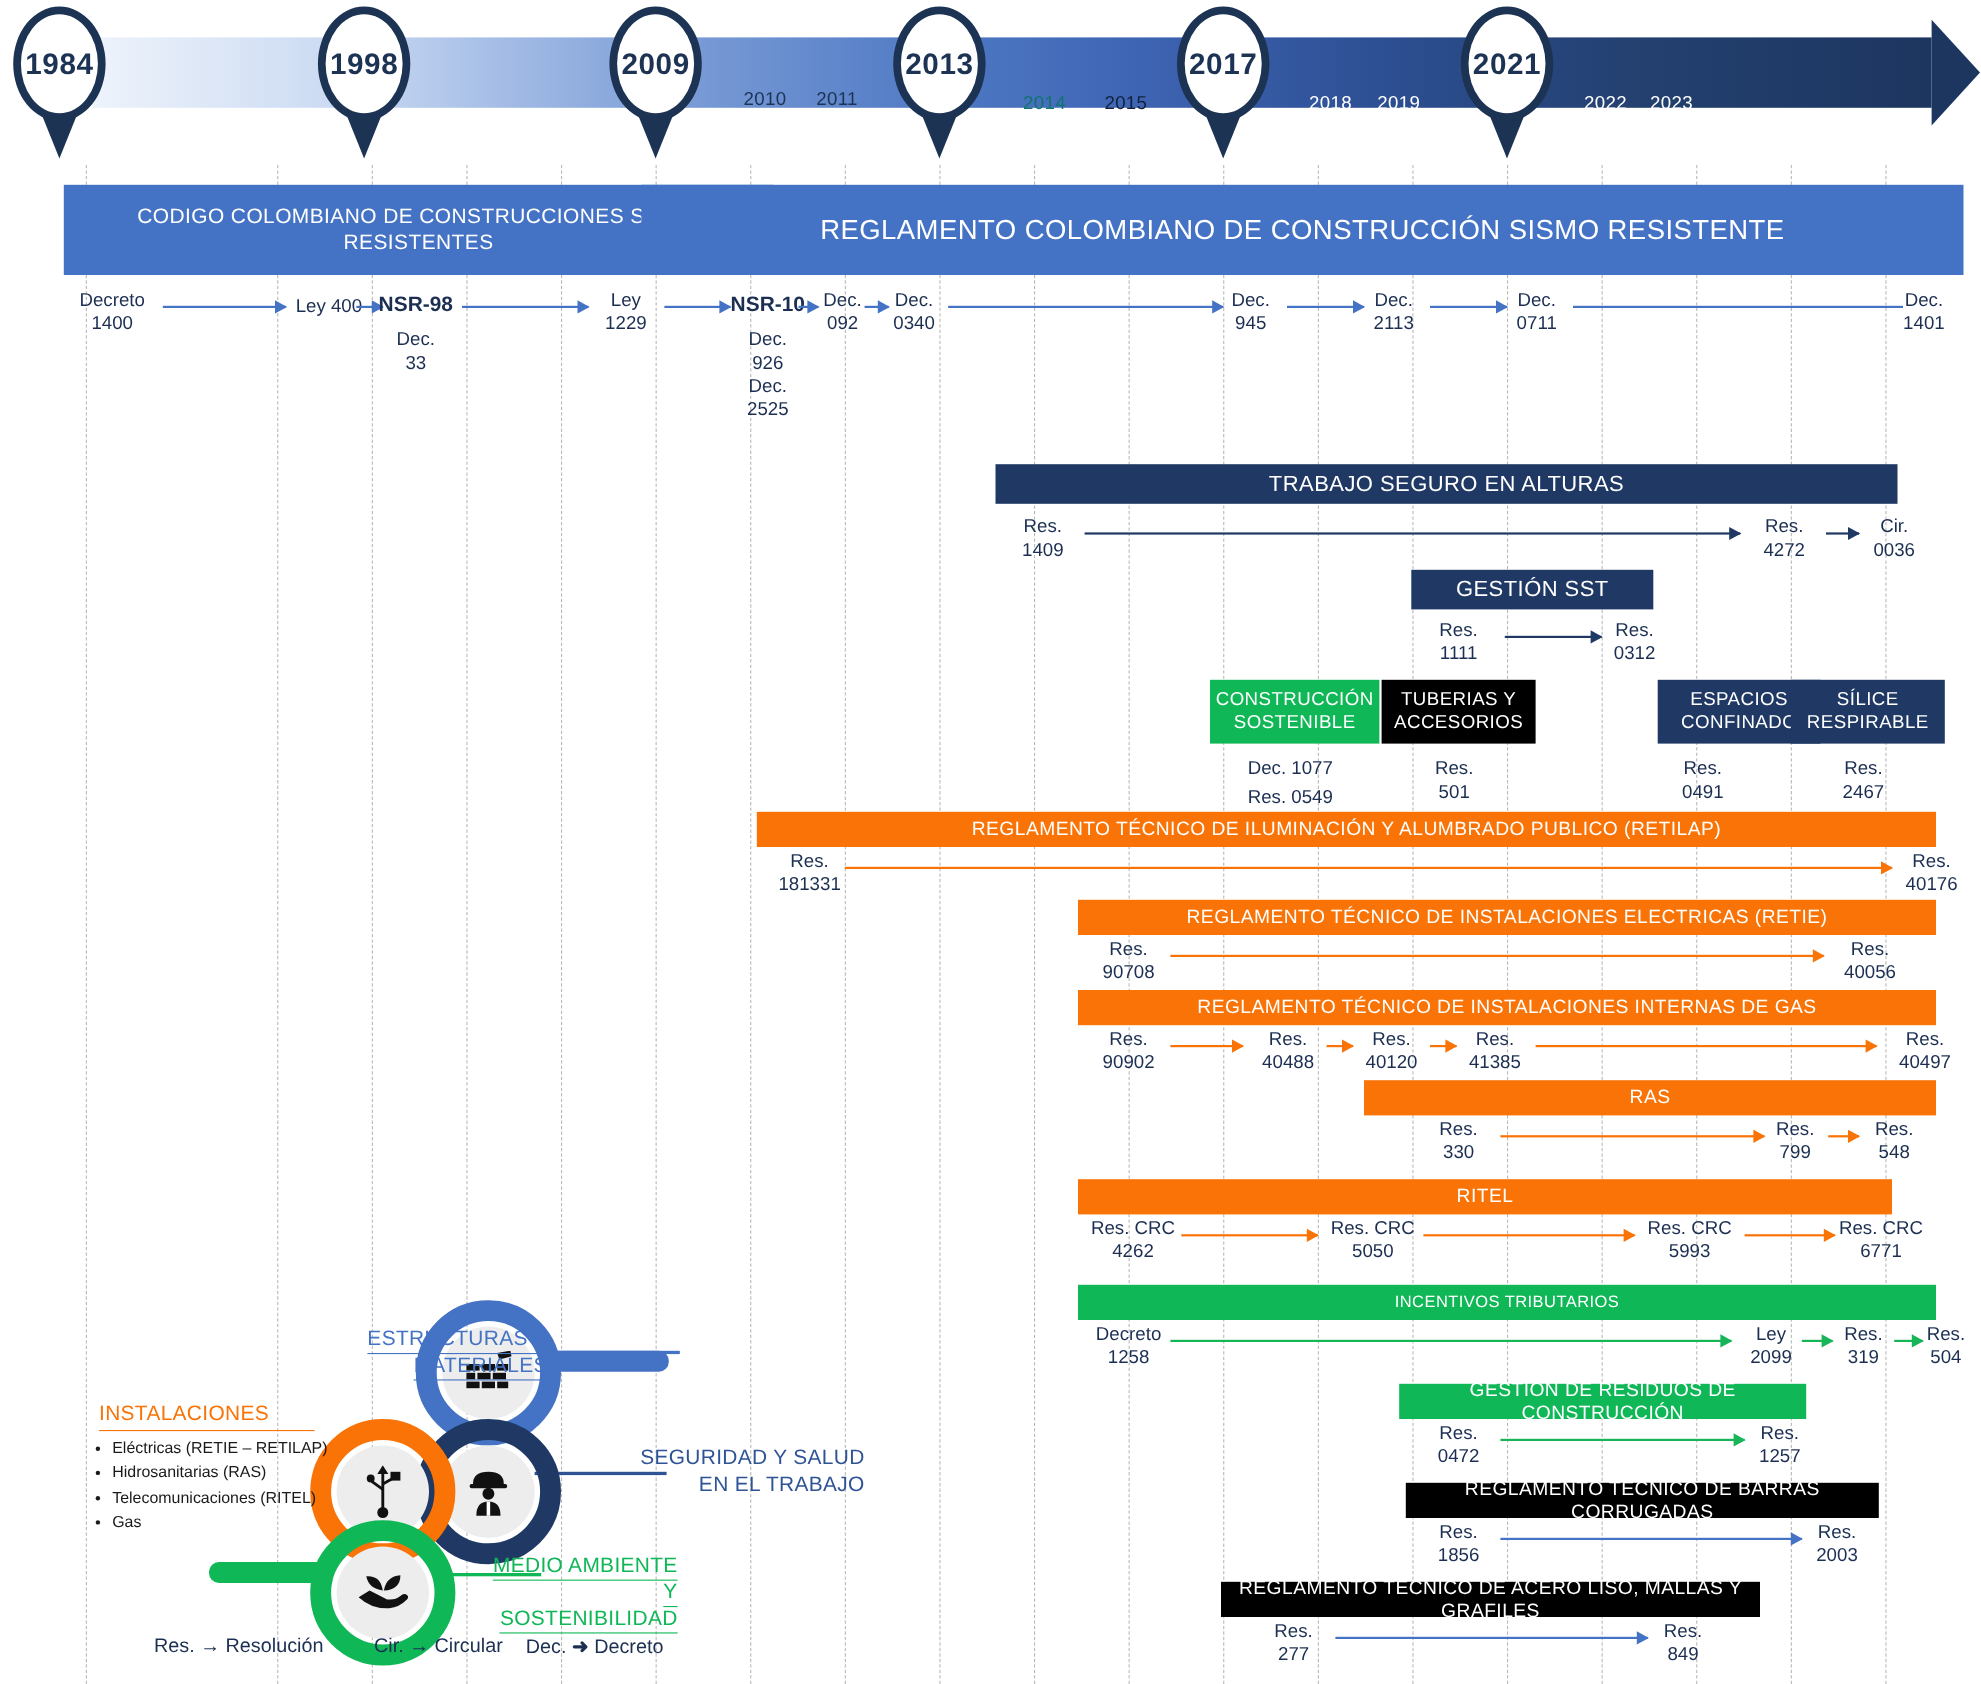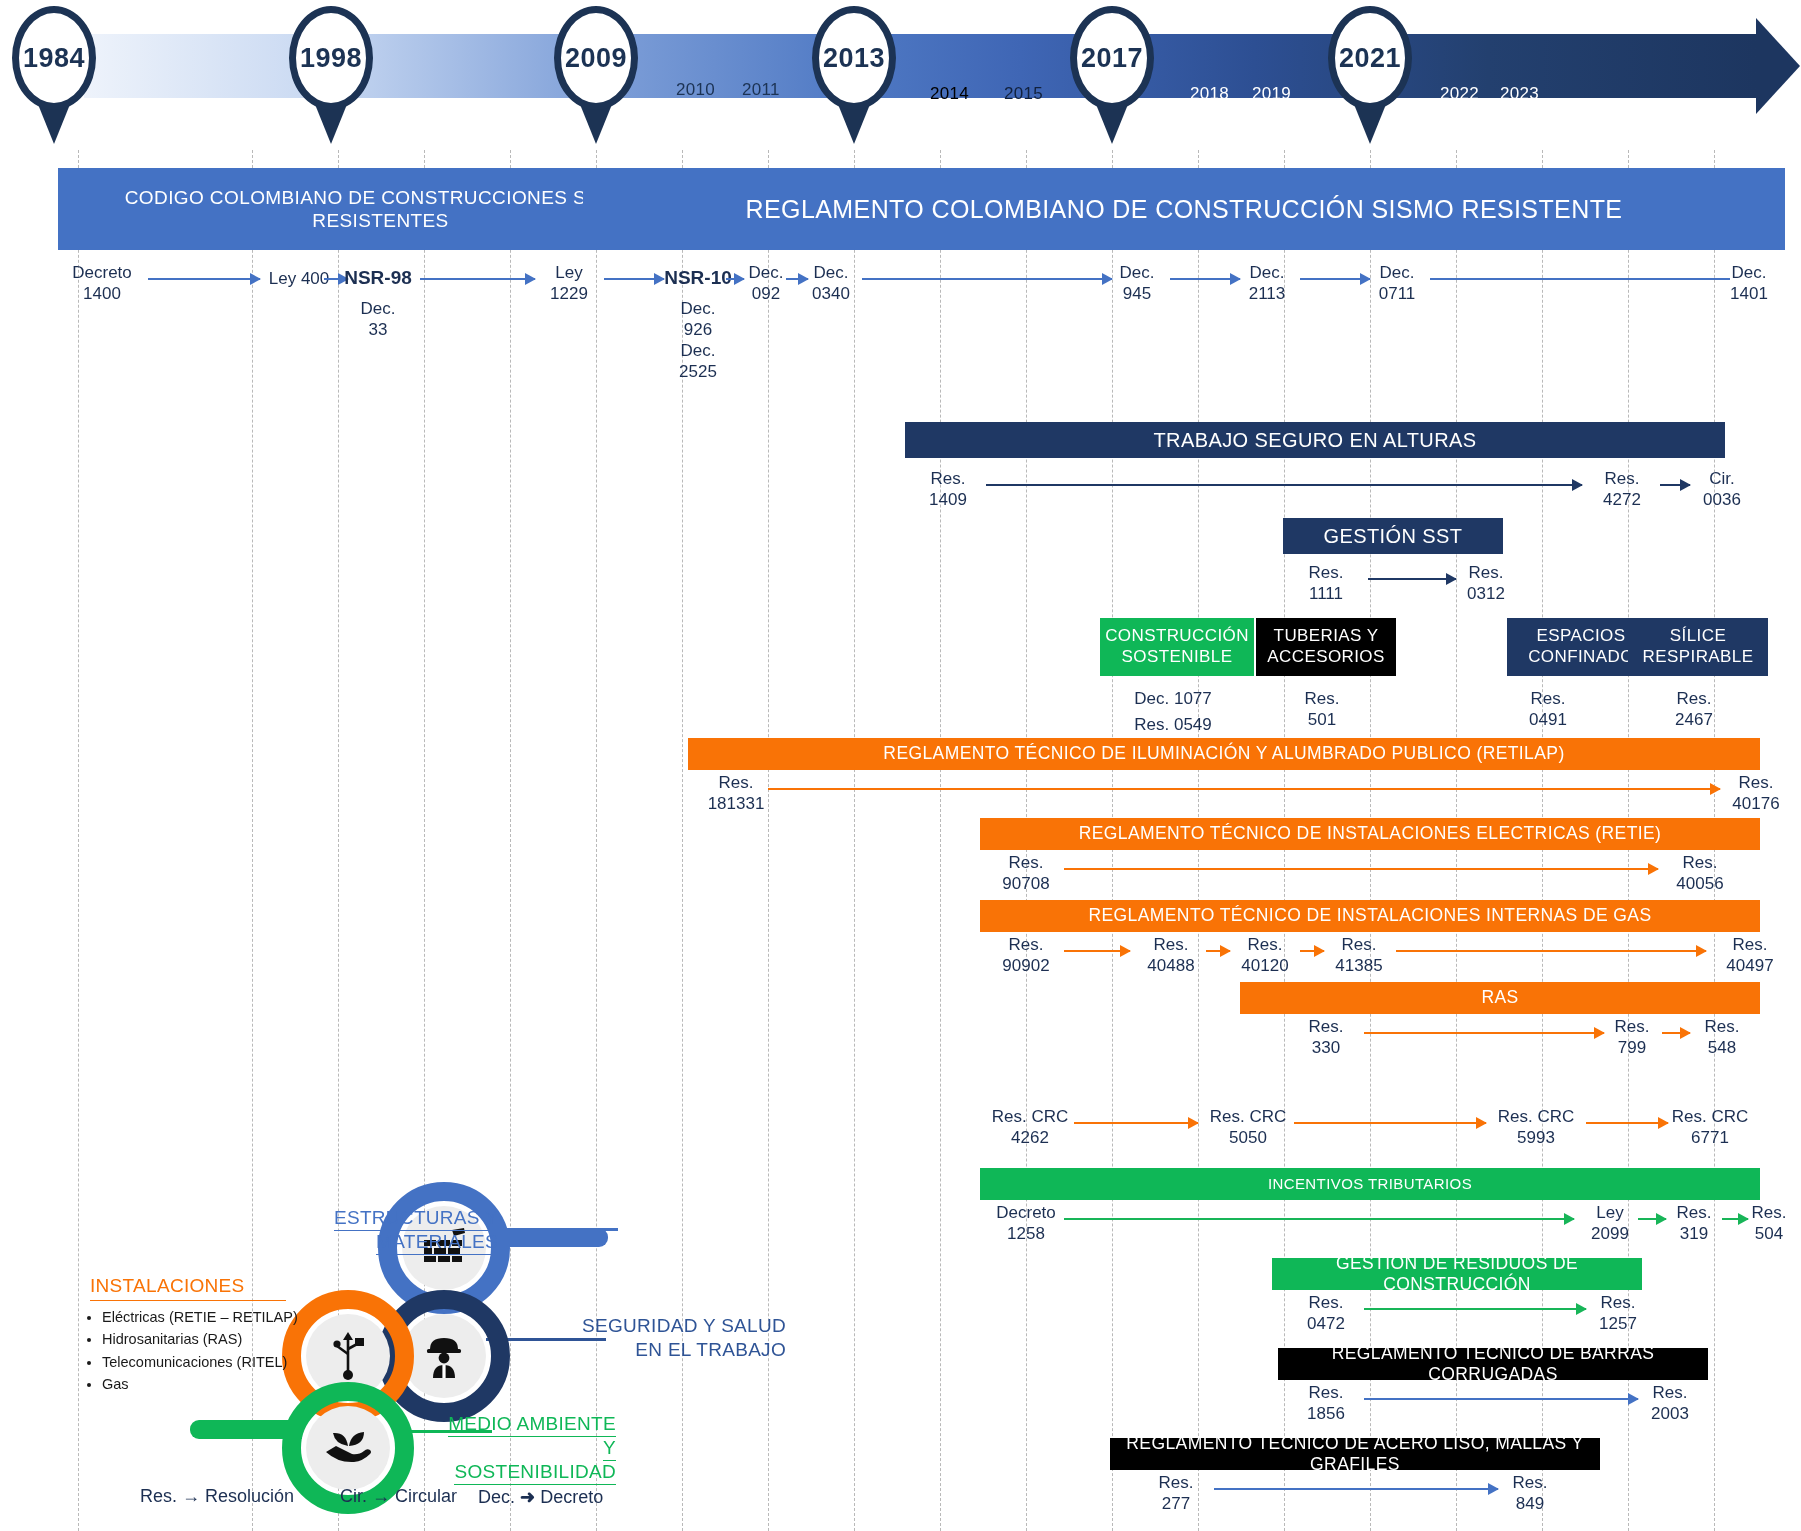--- a/index.html
+++ b/index.html
@@ -116,21 +116,21 @@
     <div class="yr">2017</div>
   </div>
   <div class="pin" style="left:1328px;top:6px;">
     <div class="tip"></div>
     <div class="bulb"></div>
     <div class="yr">2021</div>
   </div>
 
   <div class="minoryr" style="left:676px;top:80px;color:#1c3354;">2010</div>
   <div class="minoryr" style="left:742px;top:80px;color:#1c3354;">2011</div>
-  <div class="minoryr" style="left:930px;top:84px;color:#000000;">2014</div>
+  <div class="minoryr" style="left:930px;top:84px;color:#0f766e;">2014</div>
   <div class="minoryr" style="left:1004px;top:84px;color:#11213d;">2015</div>
   <div class="minoryr" style="left:1190px;top:84px;color:#ffffff;">2018</div>
   <div class="minoryr" style="left:1252px;top:84px;color:#ffffff;">2019</div>
   <div class="minoryr" style="left:1440px;top:84px;color:#ffffff;">2022</div>
   <div class="minoryr" style="left:1500px;top:84px;color:#ffffff;">2023</div>
 
   <div class="bar blue" style="left:58px;top:168px;width:525px;height:82px;font-size:19px;padding:0 60px;">CODIGO COLOMBIANO DE CONSTRUCCIONES SISMO RESISTENTES</div>
   <div class="bar blue" style="left:583px;top:168px;width:1202px;height:82px;font-size:25px;">REGLAMENTO COLOMBIANO DE CONSTRUCCIÓN SISMO RESISTENTE</div>
 
   <div class="lbl" style="left:58px;top:262px;width:88px;">
@@ -375,20 +375,21 @@
   </div>
   <div class="arw or" style="left:1662px;top:1032px;width:28px;">
     <div class="ln"></div>
       <div class="hd"></div>
     </div>
   <div class="lbl" style="left:1686px;top:1016px;width:72px;">
     <div>Res.</div>
     <div>548</div>
   </div>
 
+  <div class="bar orange" style="left:980px;top:1072px;width:740px;height:32px;font-size:17.5px;">RITEL</div>
   <div class="lbl" style="left:978px;top:1106px;width:104px;">
     <div>Res. CRC</div>
     <div>4262</div>
   </div>
   <div class="arw or" style="left:1074px;top:1122px;width:124px;">
     <div class="ln"></div>
       <div class="hd"></div>
     </div>
   <div class="lbl" style="left:1196px;top:1106px;width:104px;">
     <div>Res.  CRC</div>

